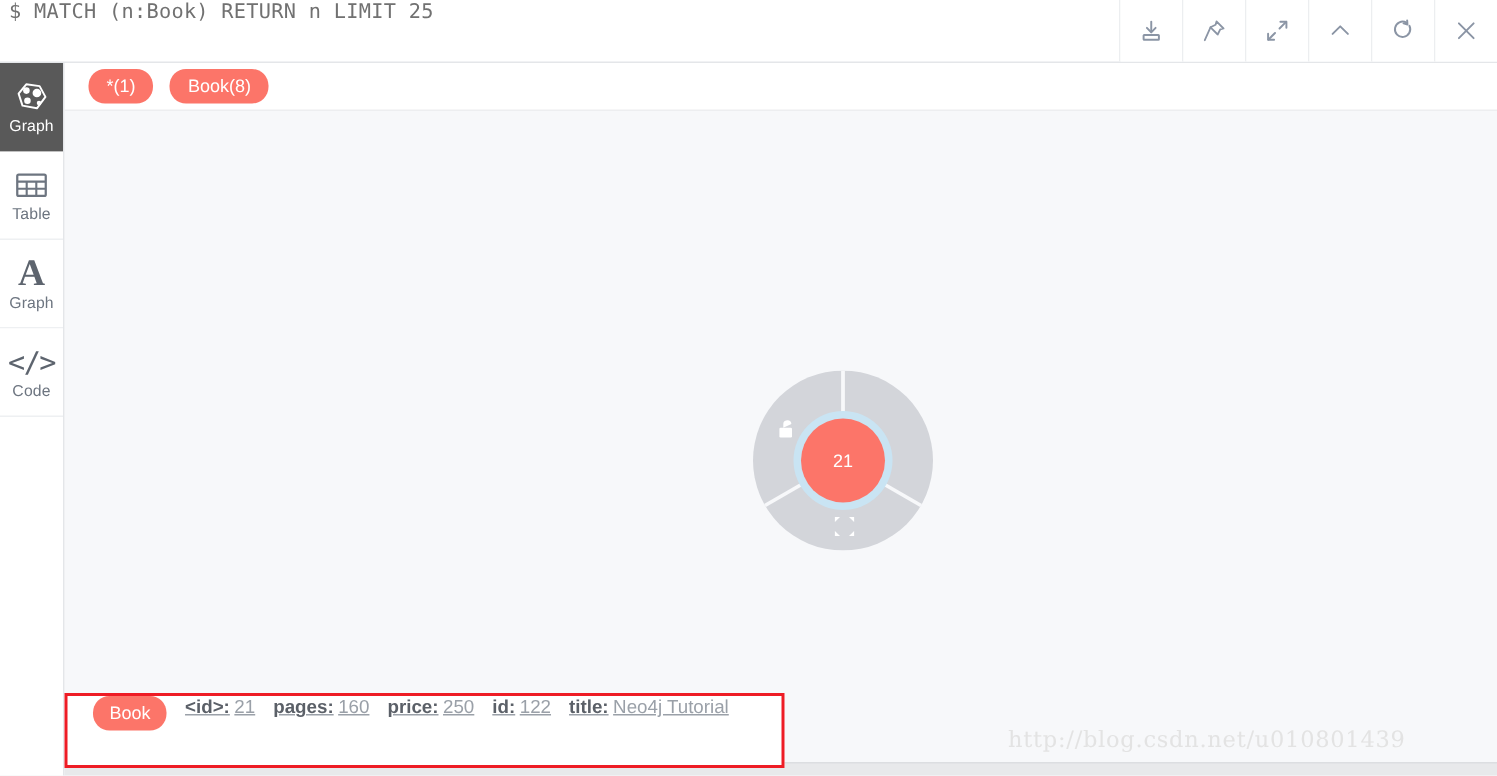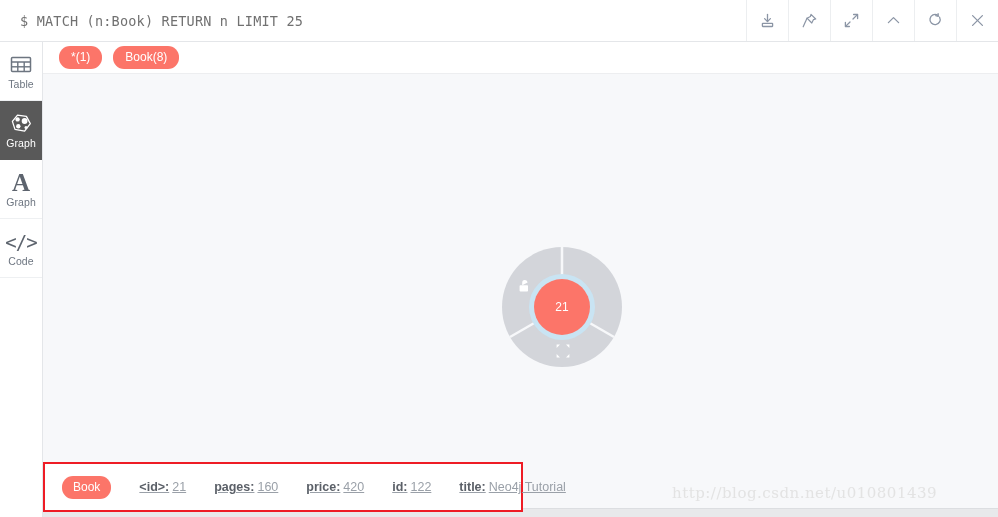--- a/index.html
+++ b/index.html
@@ -32,22 +32,22 @@
     background: #ffffff;
     border-bottom: 1px solid #e4e6e9;
     display: flex;
     align-items: stretch;
     position: relative;
     z-index: 5;
   }
   .query-wrap {
     flex: 1 1 auto;
     display: flex;
-    align-items: center;
-    padding-left: 20px;
+    align-items: flex-start;
+    padding-left: 6px;
     overflow: hidden;
   }
   .query-text {
     font-family: "DejaVu Sans Mono", "Liberation Mono", monospace;
     font-size: 13.5px;
     color: #717171;
     white-space: nowrap;
     letter-spacing: 0.2px;
   }
   .header-actions {
@@ -247,23 +247,23 @@
     background: #ffffff;
     z-index: 7;
   }
   .prop-row {
     position: absolute;
     left: 0;
     top: 0;
     width: 100%;
     height: 100%;
     display: flex;
-    align-items: center;
+    align-items: flex-start;
     padding-left: 17px;
-    gap: 28px;
+    gap: 12px;
     box-sizing: border-box;
     white-space: nowrap;
   }
   .prop-chip {
     background: #fc7569;
     color: #ffffff;
     border-radius: 11px;
     font-size: 12px;
     line-height: 12px;
     padding: 5px 11px 6px 11px;
@@ -362,44 +362,44 @@
         </span>
       </div>
 
     </div>
   </div>
 
   <div class="body">
 
     <div class="sidebar">
 
+      <div class="side-item active">
+        <span class="side-ico">
+          <svg width="23" height="21" viewBox="0 0 23 21" fill="none">
+            <path d="M7.5 2.2 L16.4 3.4 L20.3 10.6 L14.6 18.2 L5.0 16.4 L2.4 8.4 Z" stroke="#ffffff" stroke-width="1.3" stroke-linejoin="round"></path>
+            <circle cx="7.6" cy="6.4" r="2.2" fill="#ffffff"></circle>
+            <circle cx="14.6" cy="8.0" r="2.9" fill="#ffffff"></circle>
+            <circle cx="8.3" cy="13.2" r="2.2" fill="#ffffff"></circle>
+            <circle cx="16.0" cy="14.6" r="1.5" fill="#ffffff"></circle>
+          </svg>
+        </span>
+        <span class="side-label">Graph</span>
+      </div>
+
       <div class="side-item">
         <span class="side-ico">
           <svg width="22" height="19" viewBox="0 0 22 19" fill="none">
             <rect x="1.5" y="2.4" width="19" height="14.2" rx="1" stroke="#6d7580" stroke-width="1.5"></rect>
             <path d="M1.5 7.0 H20.5" stroke="#6d7580" stroke-width="1.5"></path>
             <path d="M1.5 11.8 H20.5" stroke="#6d7580" stroke-width="1.4"></path>
             <path d="M7.8 7.0 V16.6" stroke="#6d7580" stroke-width="1.4"></path>
             <path d="M14.2 7.0 V16.6" stroke="#6d7580" stroke-width="1.4"></path>
           </svg>
         </span>
         <span class="side-label">Table</span>
-      </div>
-
-      <div class="side-item active">
-        <span class="side-ico">
-          <svg width="23" height="21" viewBox="0 0 23 21" fill="none">
-            <path d="M7.5 2.2 L16.4 3.4 L20.3 10.6 L14.6 18.2 L5.0 16.4 L2.4 8.4 Z" stroke="#ffffff" stroke-width="1.3" stroke-linejoin="round"></path>
-            <circle cx="7.6" cy="6.4" r="2.2" fill="#ffffff"></circle>
-            <circle cx="14.6" cy="8.0" r="2.9" fill="#ffffff"></circle>
-            <circle cx="8.3" cy="13.2" r="2.2" fill="#ffffff"></circle>
-            <circle cx="16.0" cy="14.6" r="1.5" fill="#ffffff"></circle>
-          </svg>
-        </span>
-        <span class="side-label">Graph</span>
       </div>
 
       <div class="side-item">
         <span class="side-ico">
           <span class="glyph-A">A</span>
         </span>
         <span class="side-label">Graph</span>
       </div>
 
       <div class="side-item">
@@ -486,21 +486,21 @@
 
       <span class="prop-item">
         <span class="prop-key">&lt;id&gt;:</span><span>21</span>
       </span>
 
       <span class="prop-item">
         <span class="prop-key">pages:</span><span>160</span>
       </span>
 
       <span class="prop-item">
-        <span class="prop-key">price:</span><span>420</span>
+        <span class="prop-key">price:</span><span>250</span>
       </span>
 
       <span class="prop-item">
         <span class="prop-key">id:</span><span>122</span>
       </span>
 
       <span class="prop-item">
         <span class="prop-key">title:</span><span>Neo4j Tutorial</span>
       </span>
 

